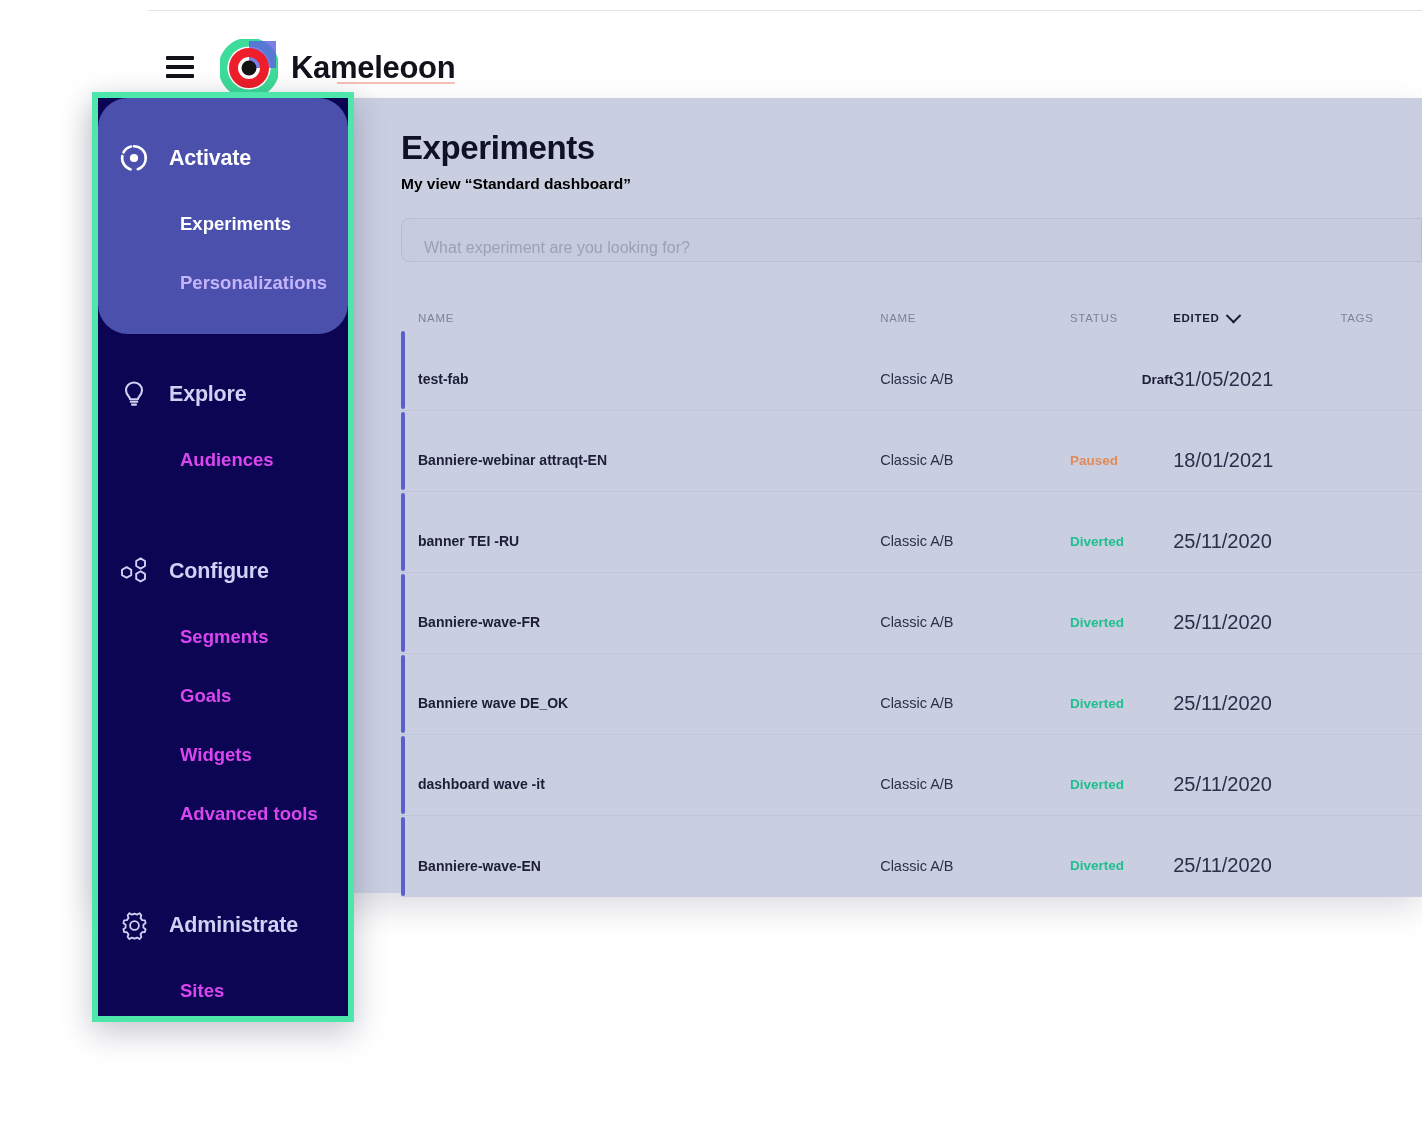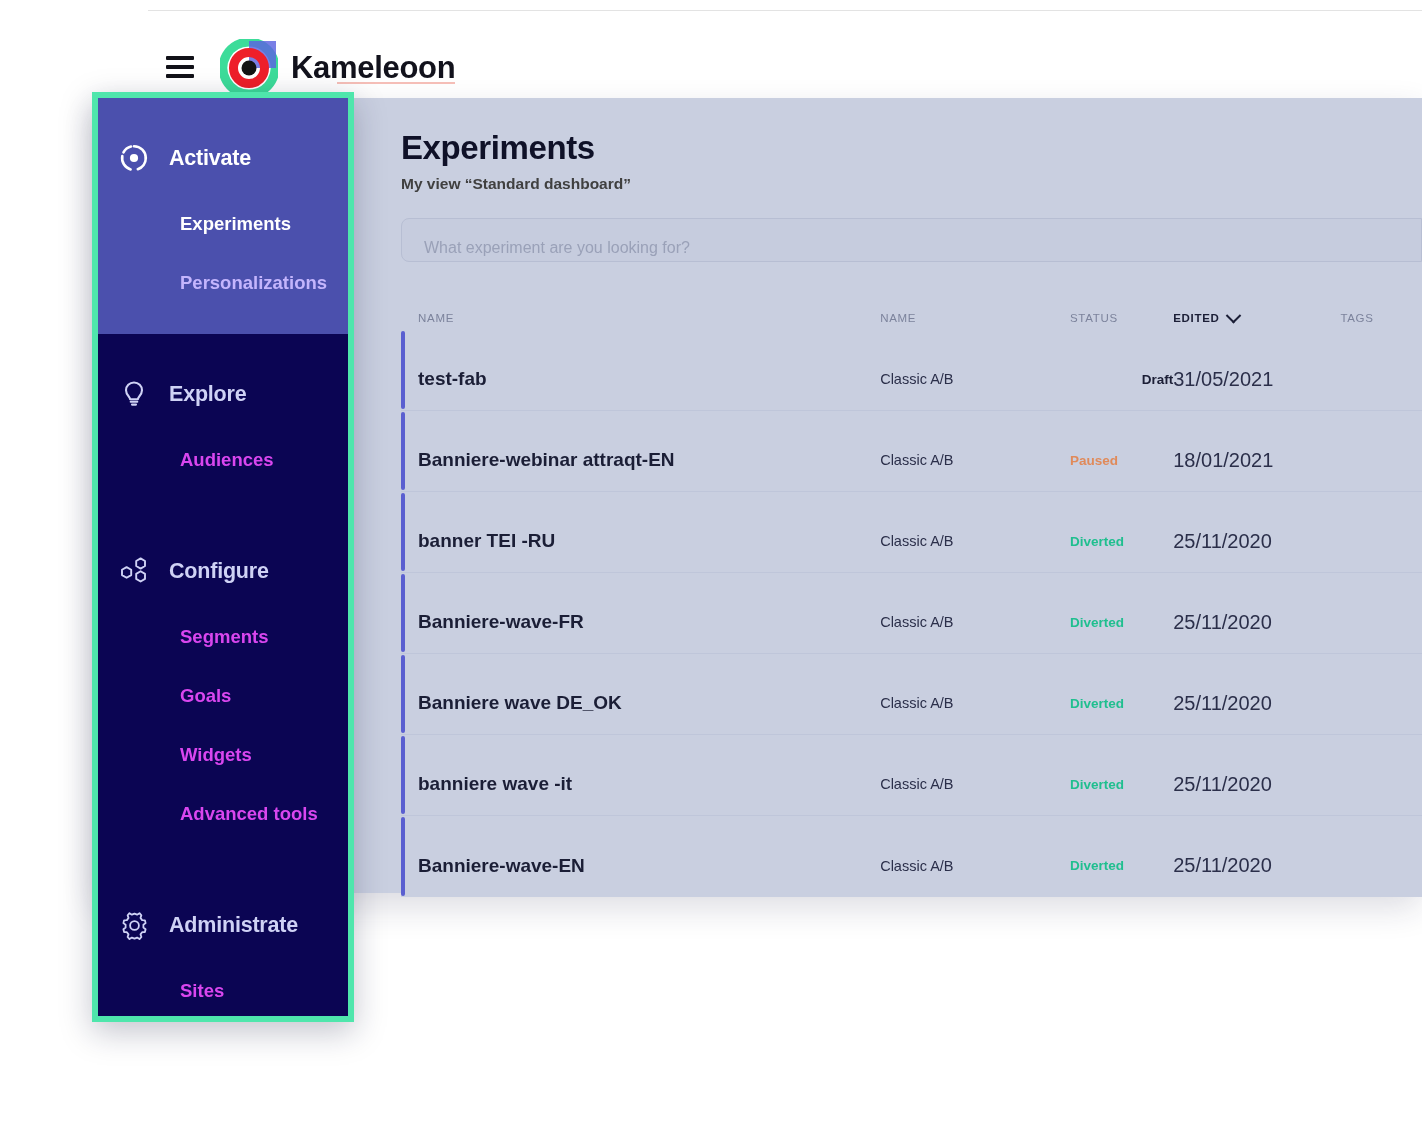--- a/index.html
+++ b/index.html
@@ -111,21 +111,21 @@
     font-size: 33px;
     font-weight: 700;
     color: #0f1128;
     letter-spacing: -0.4px;
     margin: 0;
     line-height: 1.1;
   }
   .page-subtitle {
     font-size: 15.5px;
     font-weight: 700;
-    color: #404040;
+    color: #000000;
     margin: 9px 0 0 0;
   }
 
   .search-box {
     position: absolute;
     left: 305px;
     top: 120px;
     width: 1021px;
     height: 44px;
     background: #c6ccde;
@@ -203,21 +203,21 @@
     left: 0;
     top: 1px;
     bottom: 1px;
     width: 4px;
     background: #5a5fd0;
     border-radius: 2px;
   }
   .t-body-row:last-child { border-bottom: none; }
 
   .cell { box-sizing: border-box; margin-top: 18px; }
-  .c-name   { width: 470px; font-size: 19px; font-weight: 700; color: #1b1e36; }
+  .c-name   { width: 470px; font-size: 14px; font-weight: 700; color: #1b1e36; }
   .c-type   { width: 193px; font-size: 14.5px; color: #2b2f4a; font-weight: 400;}
   .c-status { width: 105px; font-size: 13.5px; font-weight: 700; }
   .c-edited { width: 170px; font-size: 20px; color: #2b2f4a; }
   .c-tags   { width: 83px; font-size: 14px; color: #2b2f4a; }
 
   .st-draft    { color: #1b1e36; text-align: right; }
   .st-paused   { color: #e08a5a; }
   .st-diverted { color: #1fbf8f; }
 
   
@@ -234,21 +234,21 @@
   }
   .sidebar {
     width: 100%;
     height: 100%;
     background: #0b0553;
     box-sizing: border-box;
     overflow: hidden;
     position: relative;
   }
   .nav-group { position: relative; }
-  .nav-group.is-active { background: #4b50ad; }
+  .nav-group.is-active { background: #4b50ad; border-radius: 30px; }
 
   .nav-head {
     display: flex;
     align-items: center;
     gap: 19px;
     padding: 0 0 0 20px;
     height: 72px;
     cursor: pointer;
   }
   .nav-head .ic {
@@ -368,21 +368,21 @@
 
     <div class="t-row t-body-row">
       <div class="cell c-name">Banniere wave DE_OK</div>
       <div class="cell c-type">Classic A/B</div>
       <div class="cell c-status st-diverted">Diverted</div>
       <div class="cell c-edited">25/11/2020</div>
       <div class="cell c-tags"></div>
     </div>
 
     <div class="t-row t-body-row">
-      <div class="cell c-name">banniere wave -it</div>
+      <div class="cell c-name">dashboard wave -it</div>
       <div class="cell c-type">Classic A/B</div>
       <div class="cell c-status st-diverted">Diverted</div>
       <div class="cell c-edited">25/11/2020</div>
       <div class="cell c-tags"></div>
     </div>
 
     <div class="t-row t-body-row">
       <div class="cell c-name">Banniere-wave-EN</div>
       <div class="cell c-type">Classic A/B</div>
       <div class="cell c-status st-diverted">Diverted</div>

